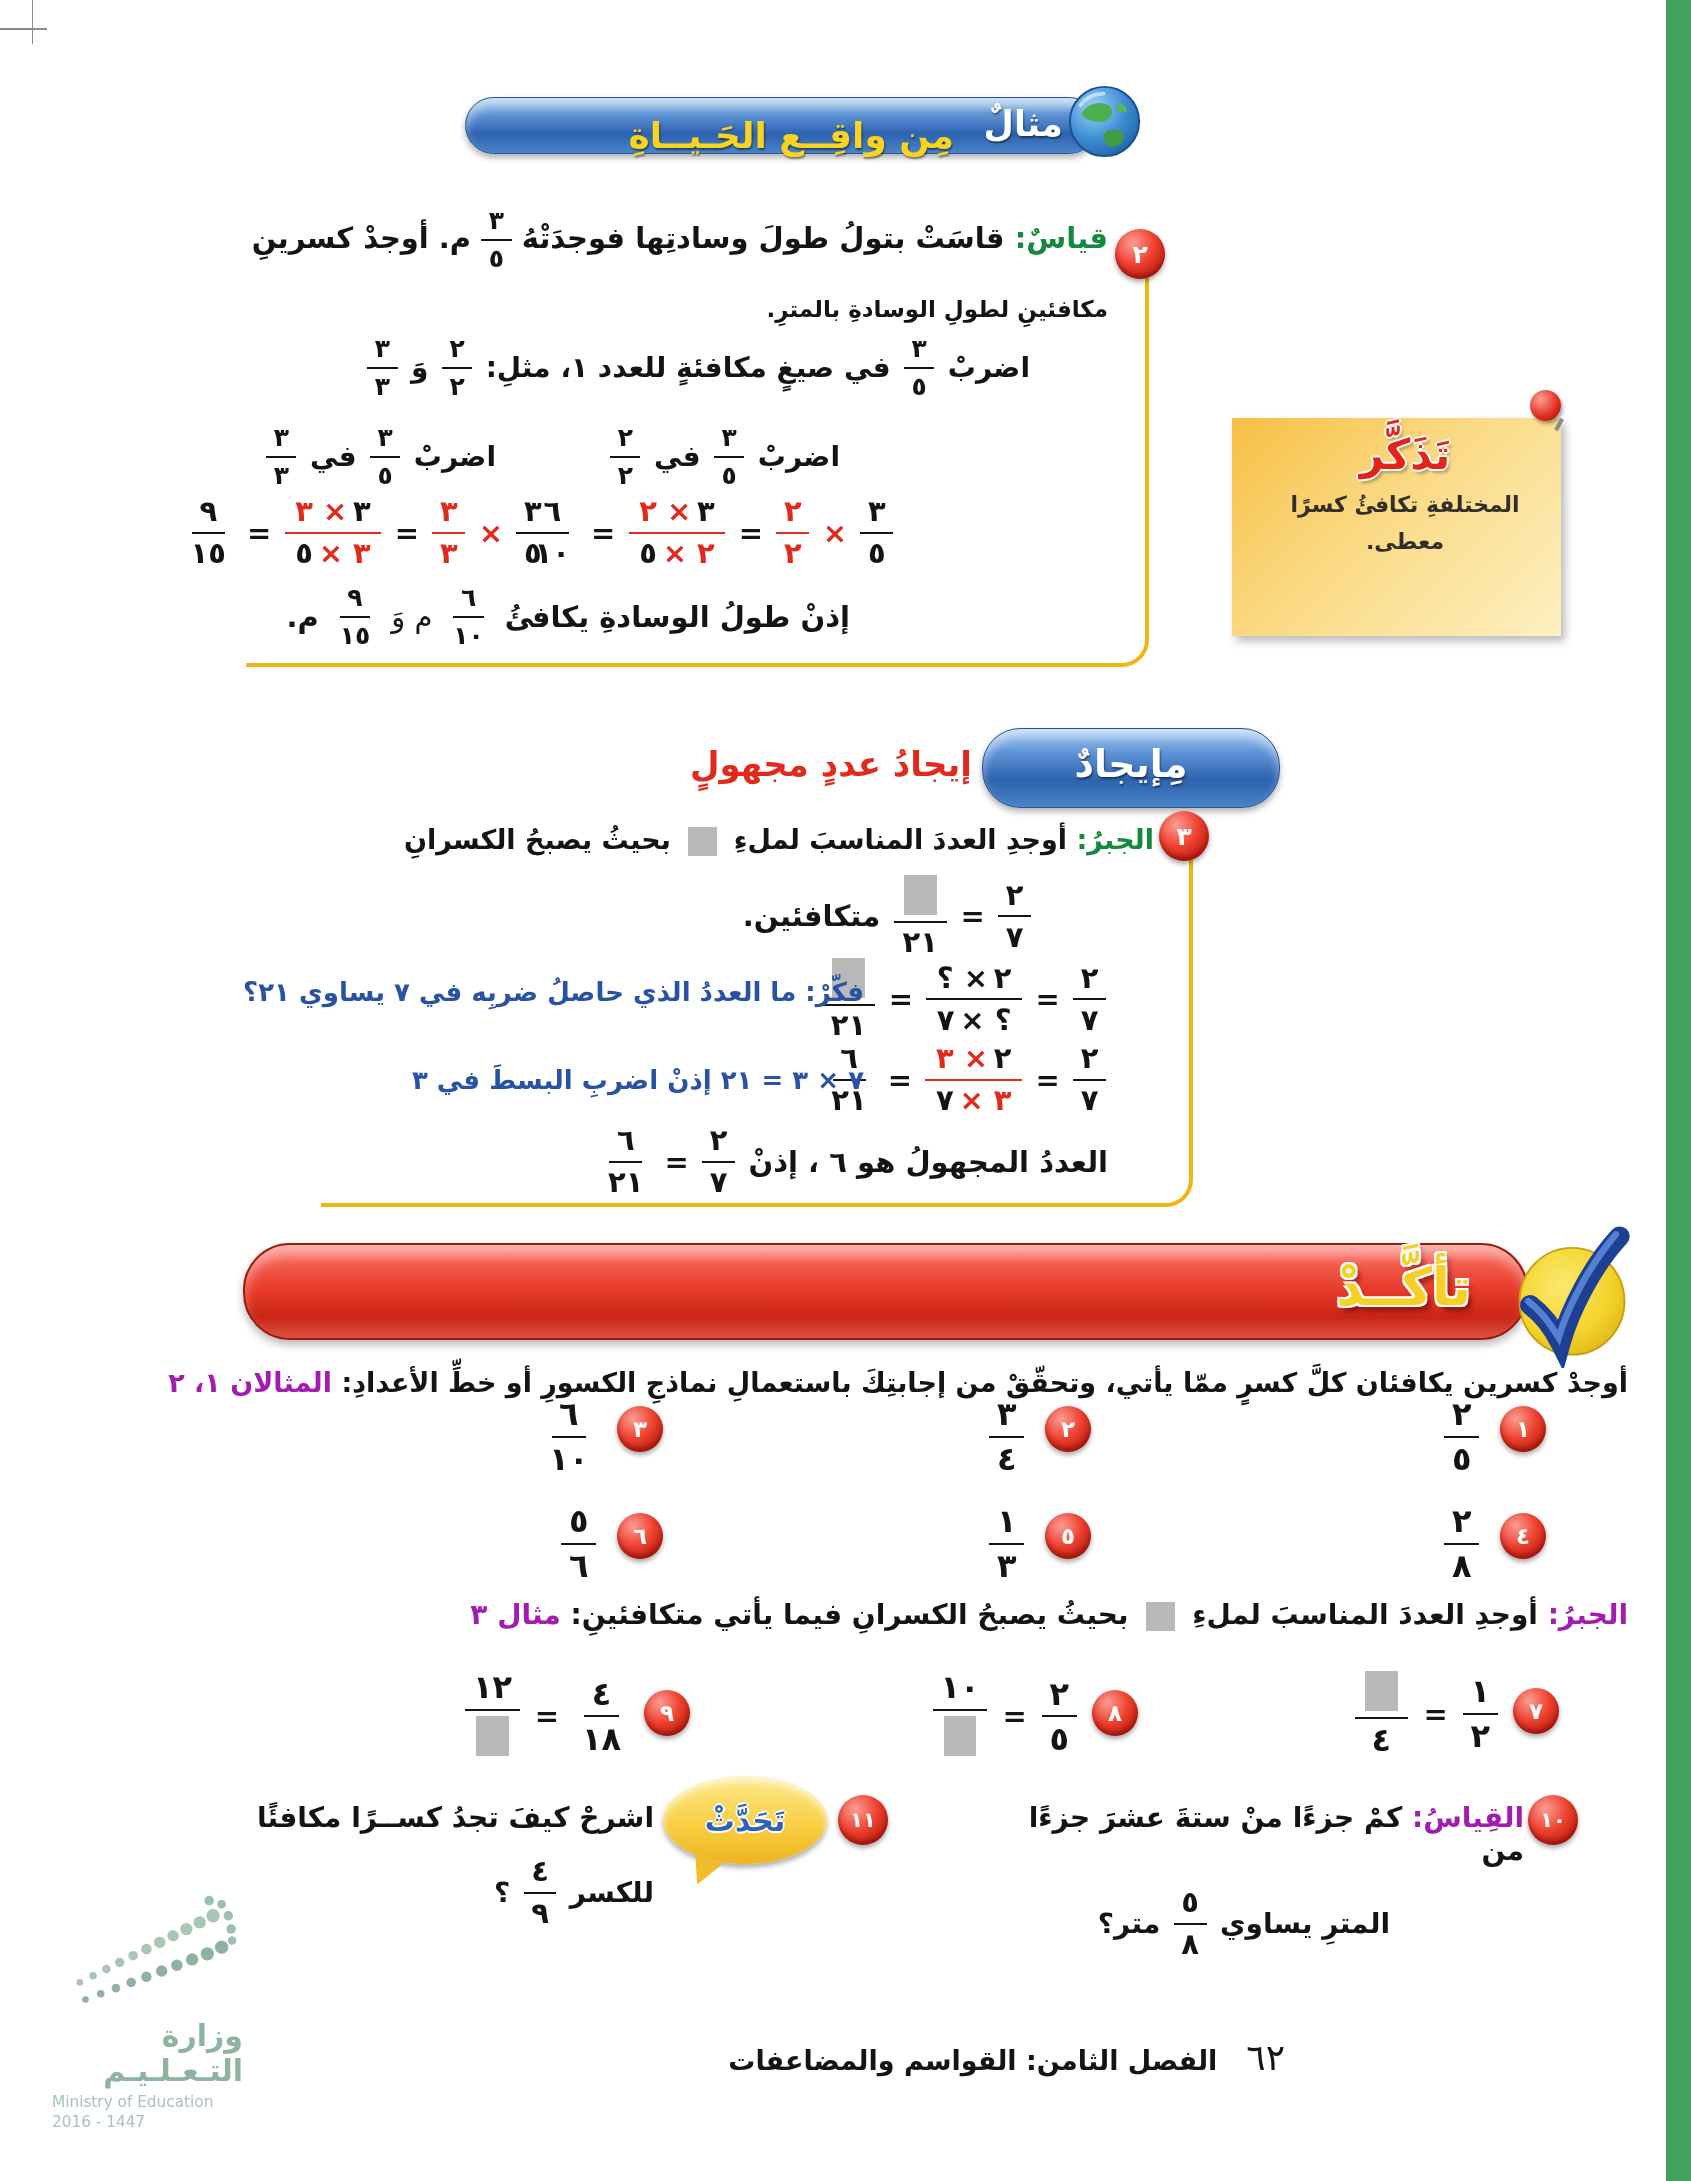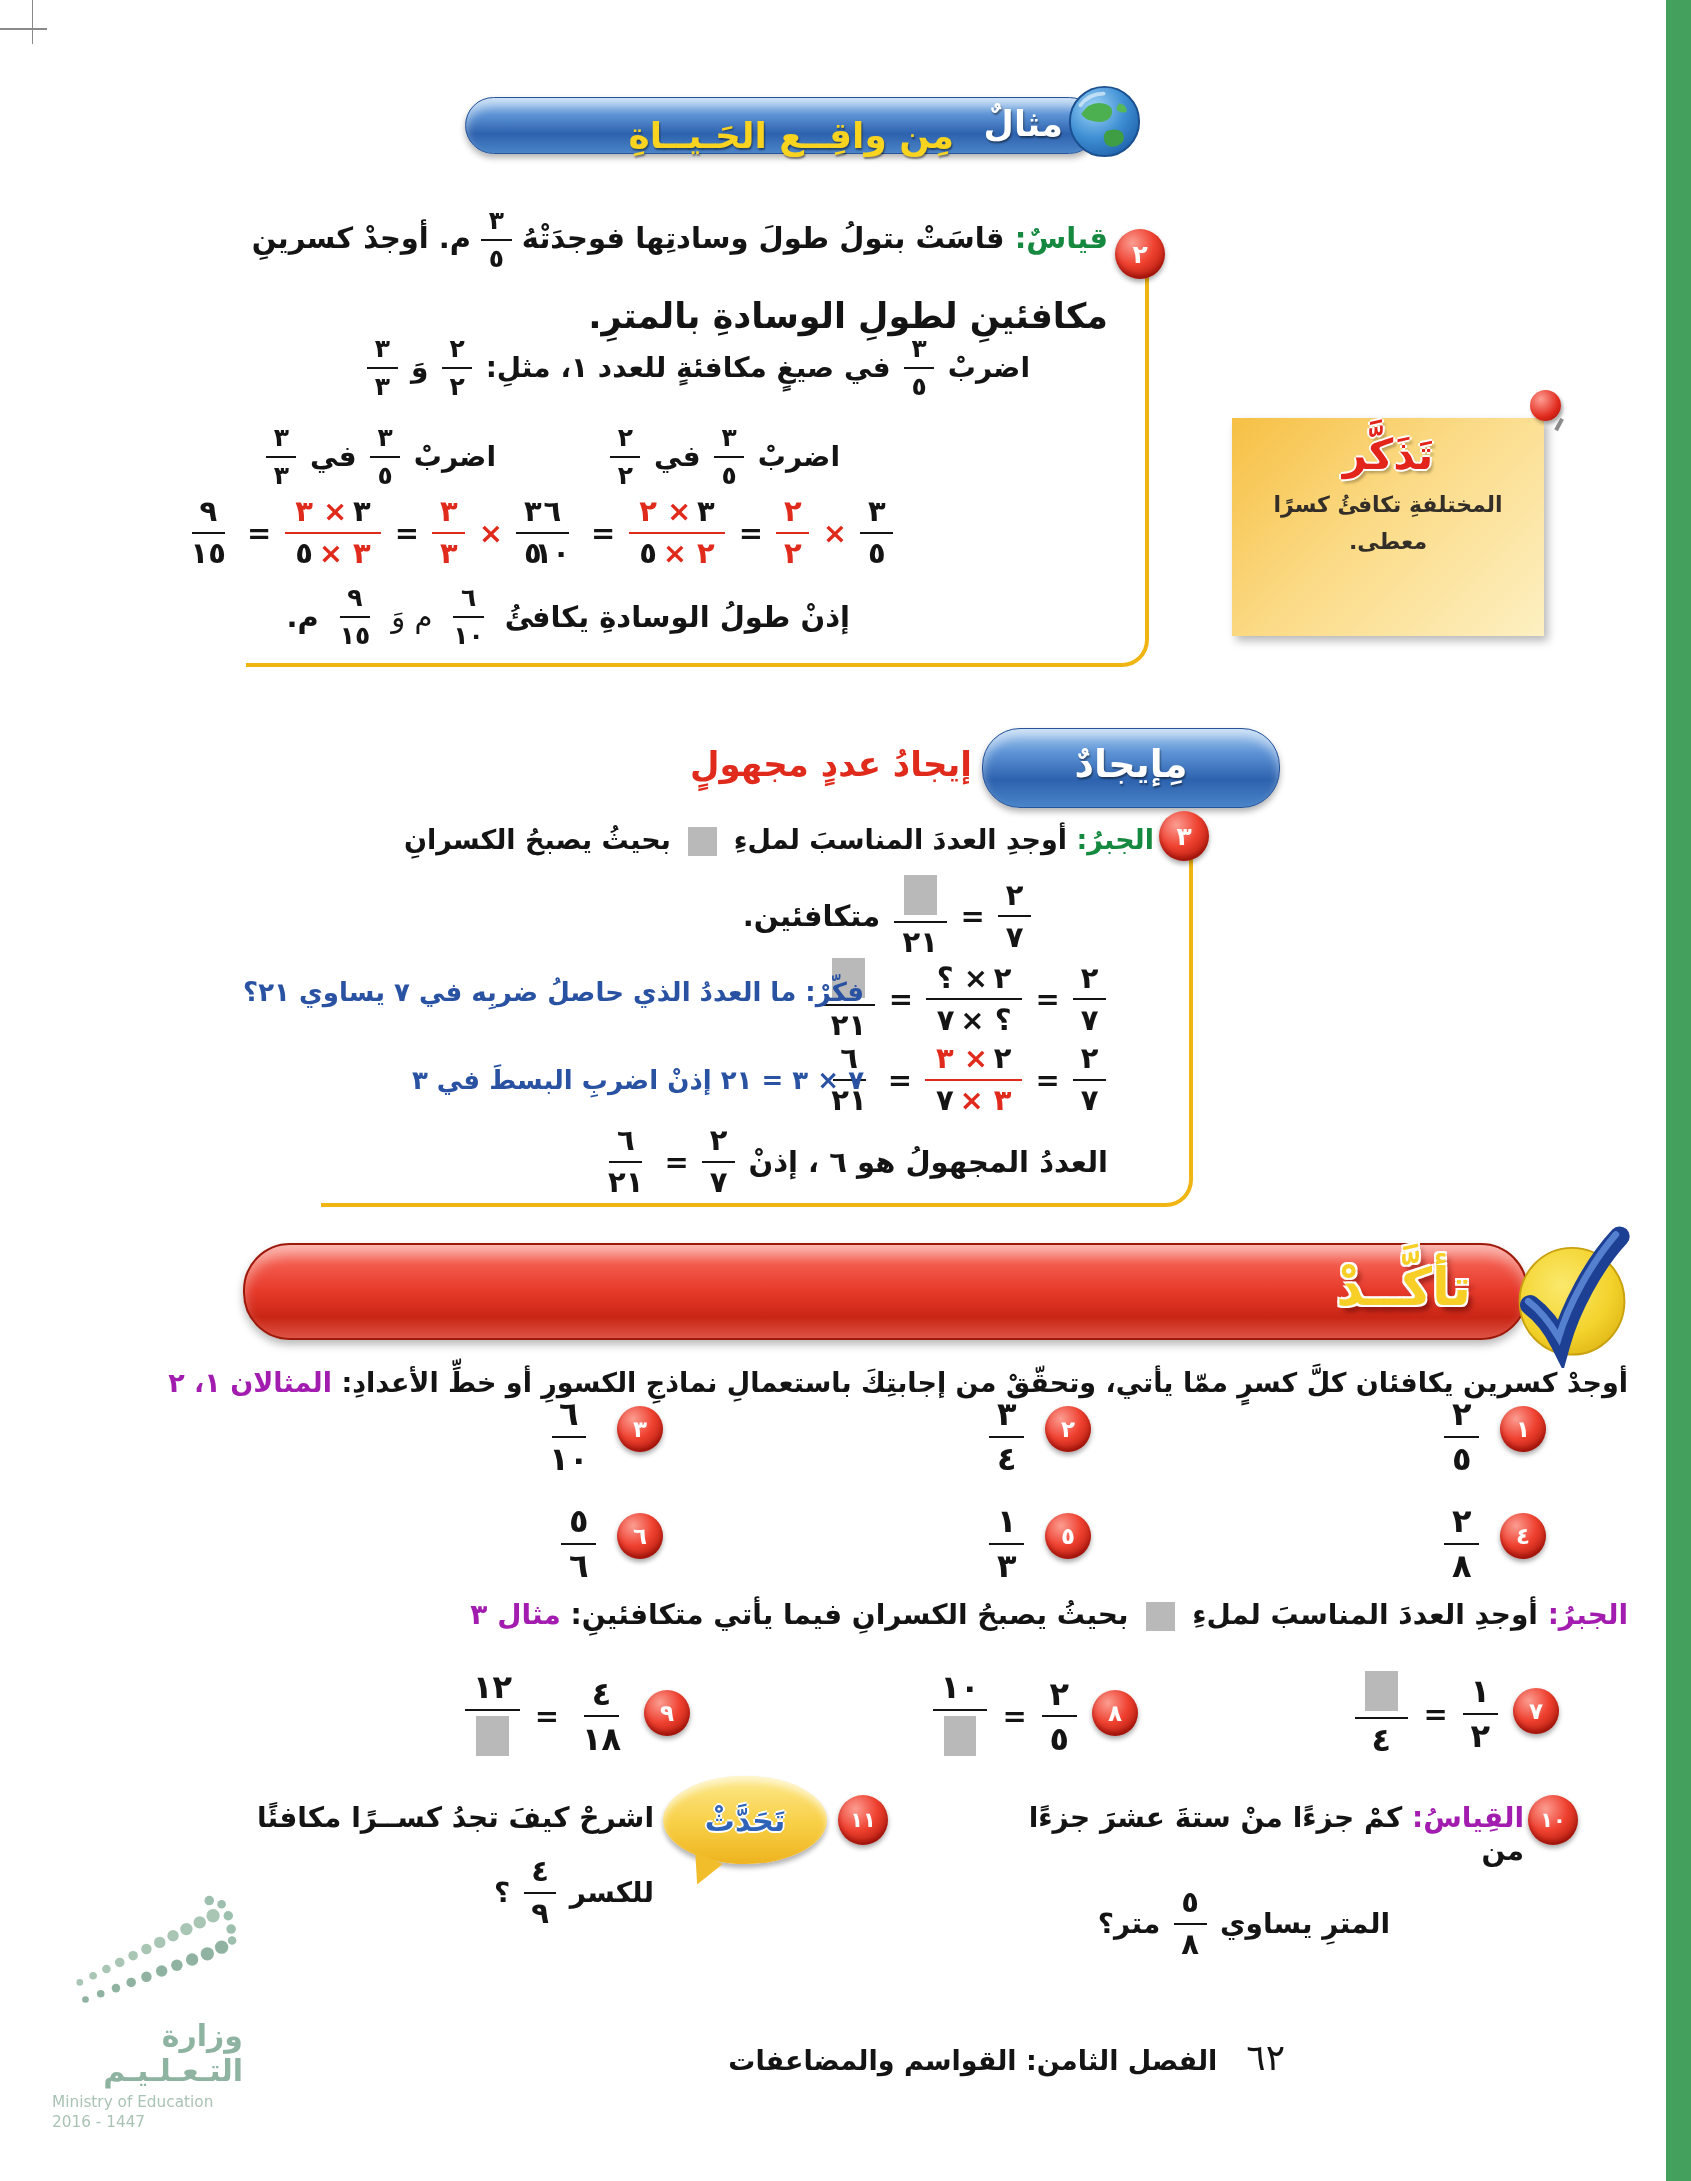--- a/index.html
+++ b/index.html
@@ -54,21 +54,21 @@
   .frac .n span{margin:0 2.9px;} .frac .d span{margin:0 2.9px;}
   .f26{font-size:25px;} .f30{font-size:29px;} .f33{font-size:32px;}
   .op{font-weight:bold;font-size:29px;} .opred{color:#e02a1c;}
   .eq{position:absolute;display:flex;align-items:center;gap:13.4px;}
   .eq.ltr{direction:ltr;} .eq.rtl{direction:rtl;}
   .gb{width:32.5px;height:40px;background:#b9b9b9;display:inline-block;}
   .gbi{width:29px;height:29px;background:#b9b9b9;display:inline-block;vertical-align:middle;margin:0 7.6px;}
   
   .note{position:absolute;left:1233px;top:418px;width:312px;height:218px;
     background:linear-gradient(135deg,#f6c044 0%,#fbda85 45%,#fdf0c2 100%);
-    box-shadow:3.8px 4.8px 8.6px rgba(0,0,0,.28);}
+    box-shadow:3.8px 4.8px 8.6px rgba(0,0,0,.28);padding-left:17px;}
   .note-title{margin-top:11.5px;text-align:center;color:#e2241b;font-size:42px;font-weight:bold;
     text-shadow:1.9px 0 0 #fff,-1.9px 0 0 #fff,0 1.9px 0 #fff,0 -1.9px 0 #fff,2.9px 3.8px 2.9px rgba(0,0,0,.25);}
   .note-body{margin:7.6px 15.3px 0;text-align:center;font-size:22px;font-weight:bold;color:#332f28;line-height:1.7;}
   .pin{position:absolute;left:1531px;top:390px;z-index:6;}
   .pin-ball{width:31px;height:31px;border-radius:50%;
     background:radial-gradient(circle at 35% 30%,#ff9d94,#e02a1c 60%,#8f0d04);
     box-shadow:1.9px 2.9px 3.8px rgba(0,0,0,.35);}
   .pin-tip{width:3.8px;height:13.4px;background:#8a8a8a;margin:-2.9px 0 0 7.6px;transform:rotate(28deg);}
   
   .checkbanner{position:absolute;left:244px;top:1243px;width:1281px;height:93px;border-radius:47px;
@@ -138,21 +138,21 @@
 
   <div class="tline" style="right:583px;top:208px;font-size:29px;">
     <span class="kw-green">قياسٌ:</span>
     <span>قاسَتْ بتولُ طولَ وسادتِها فوجدَتْهُ</span>
     <span class="frac f26">
         <span class="n">٣</span>
         <span class="d">٥</span>
       </span>
     <span>م. أوجدْ كسرينِ</span>
   </div>
-  <div class="tline" style="right:583px;top:296px;font-size:35px;text-align:center;">مكافئينِ لطولِ الوسادةِ بالمترِ.</div>
+  <div class="tline" style="right:583px;top:296px;font-size:23px;text-align:center;">مكافئينِ لطولِ الوسادةِ بالمترِ.</div>
 
   <div class="eq rtl" style="right:661px;top:336px;">
     <span style="font-weight:bold;font-size:28px;">اضربْ</span>
     <span class="frac f26">
         <span class="n">٣</span>
         <span class="d">٥</span>
       </span>
     <span style="font-weight:bold;font-size:28px;">في صيغٍ مكافئةٍ للعدد ١، مثلِ:</span>
     <span class="frac f26">
         <span class="n">٢</span>

